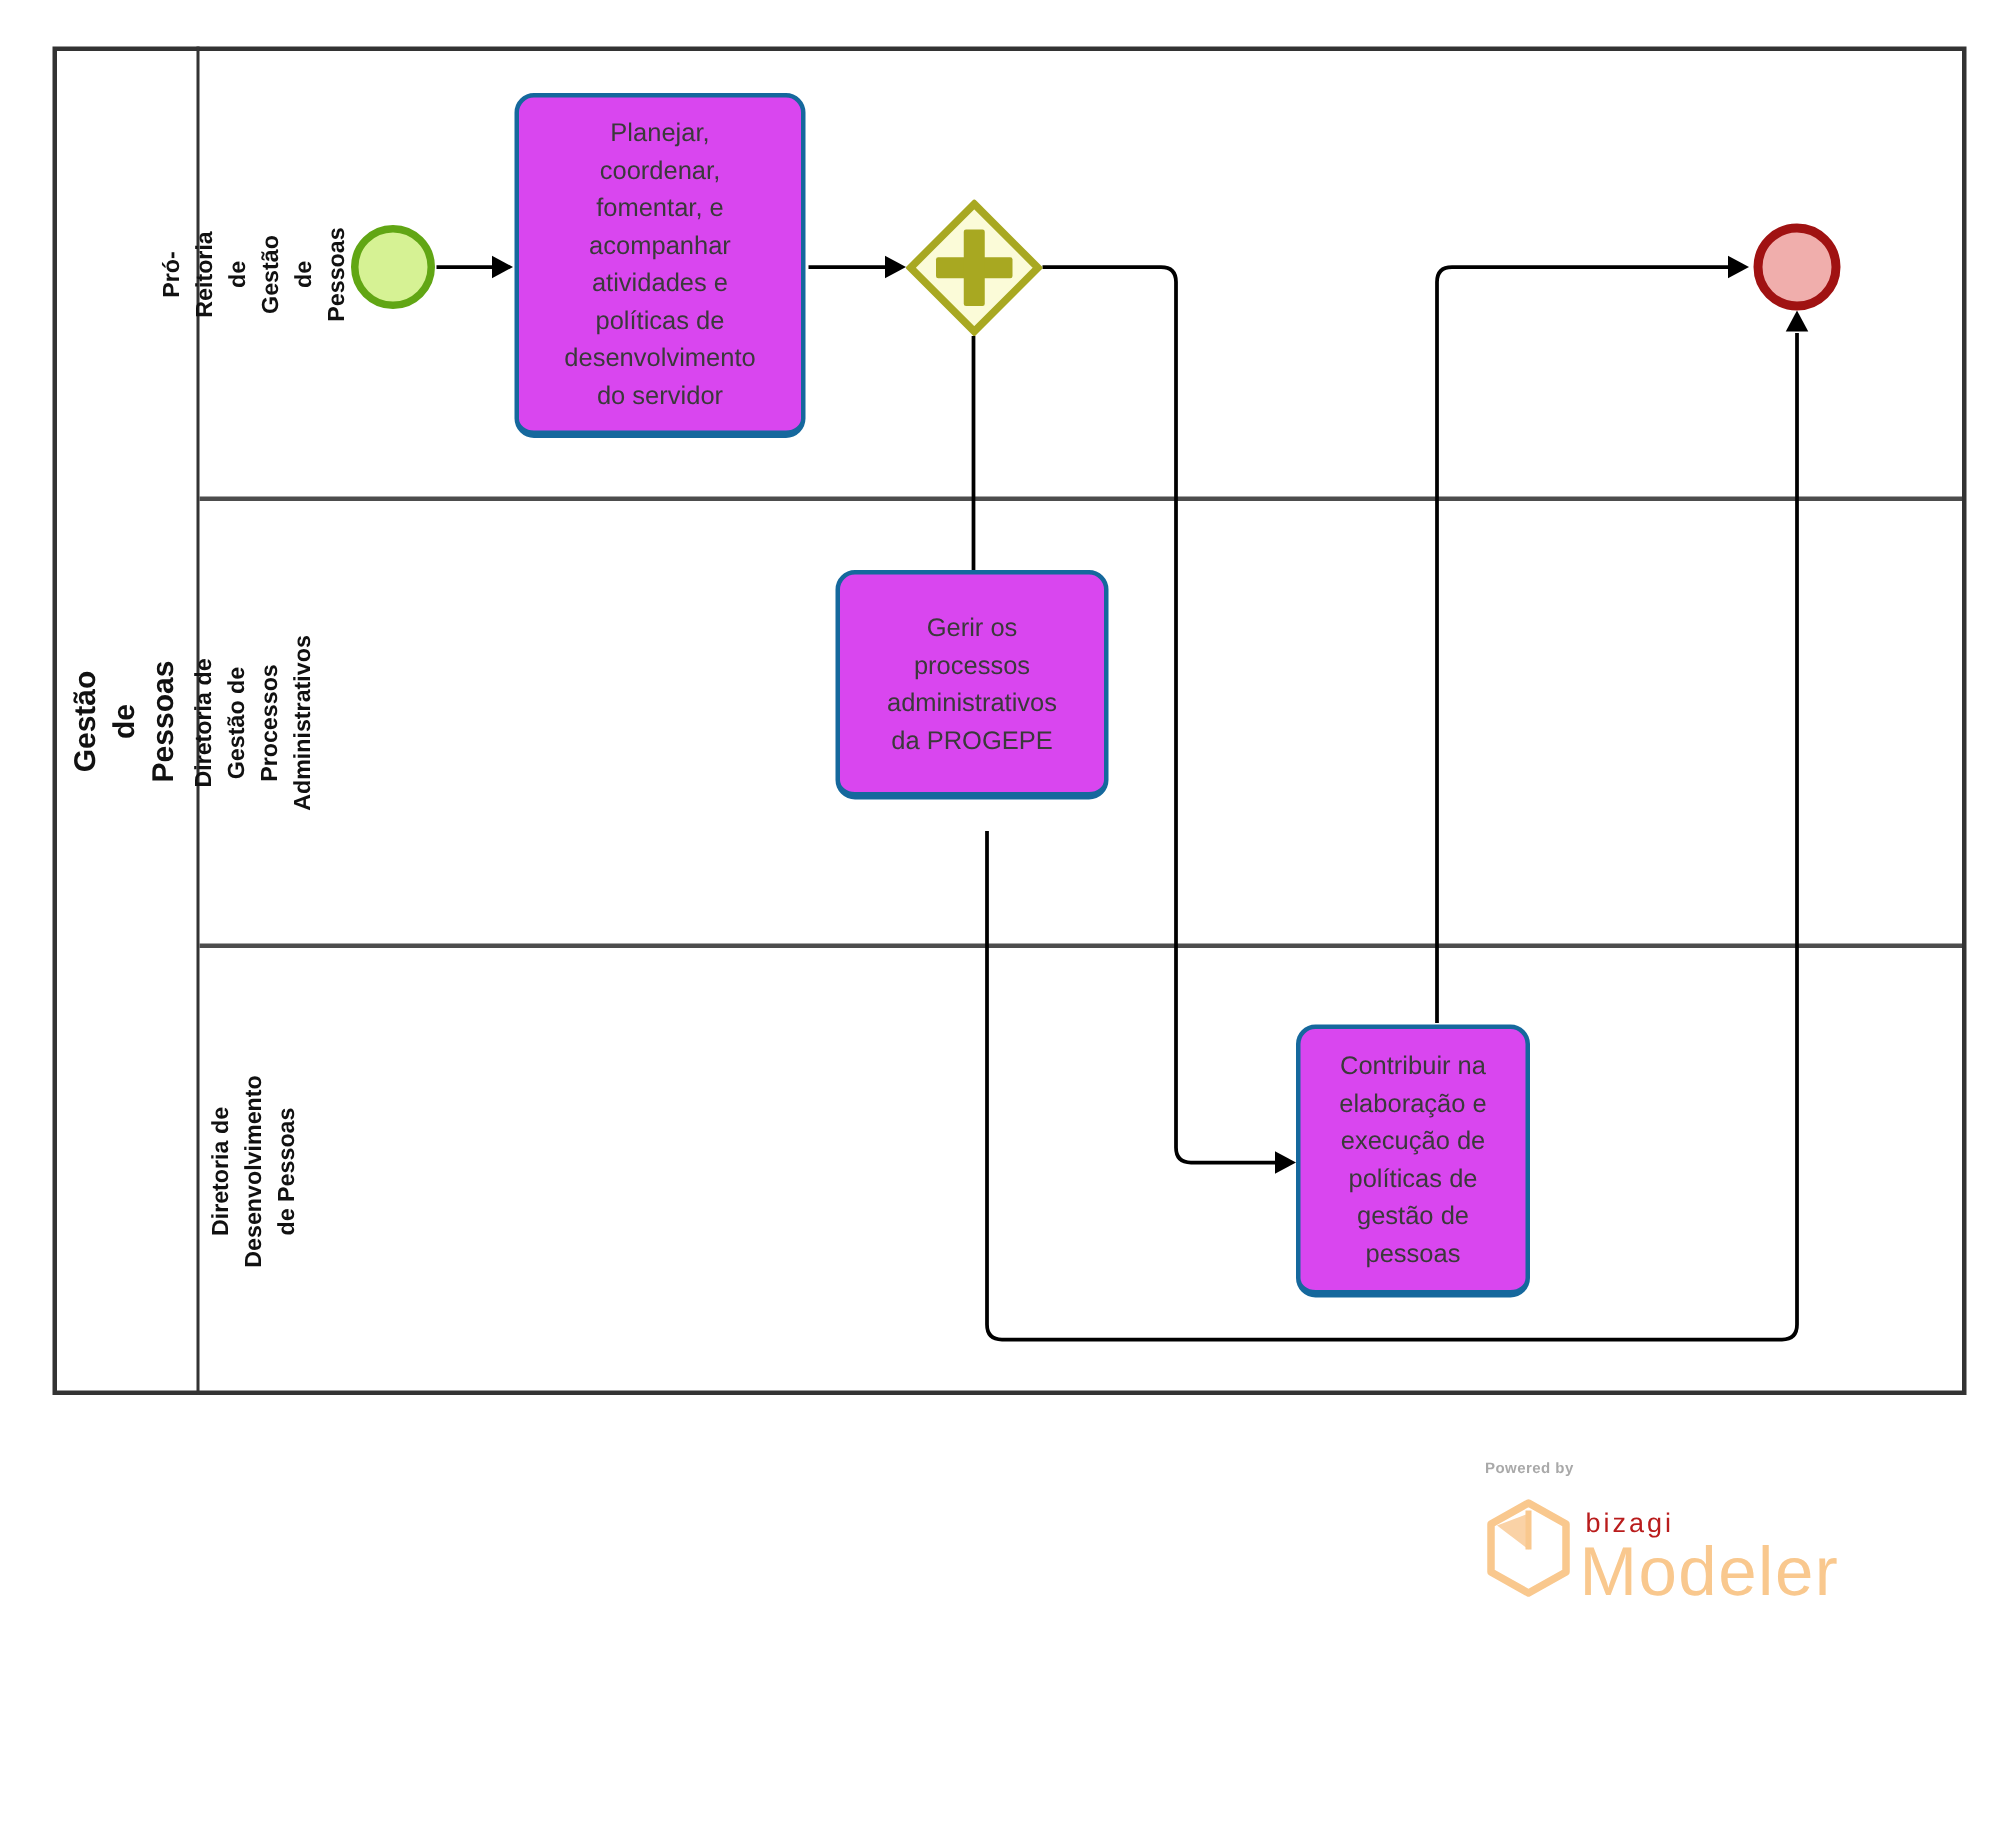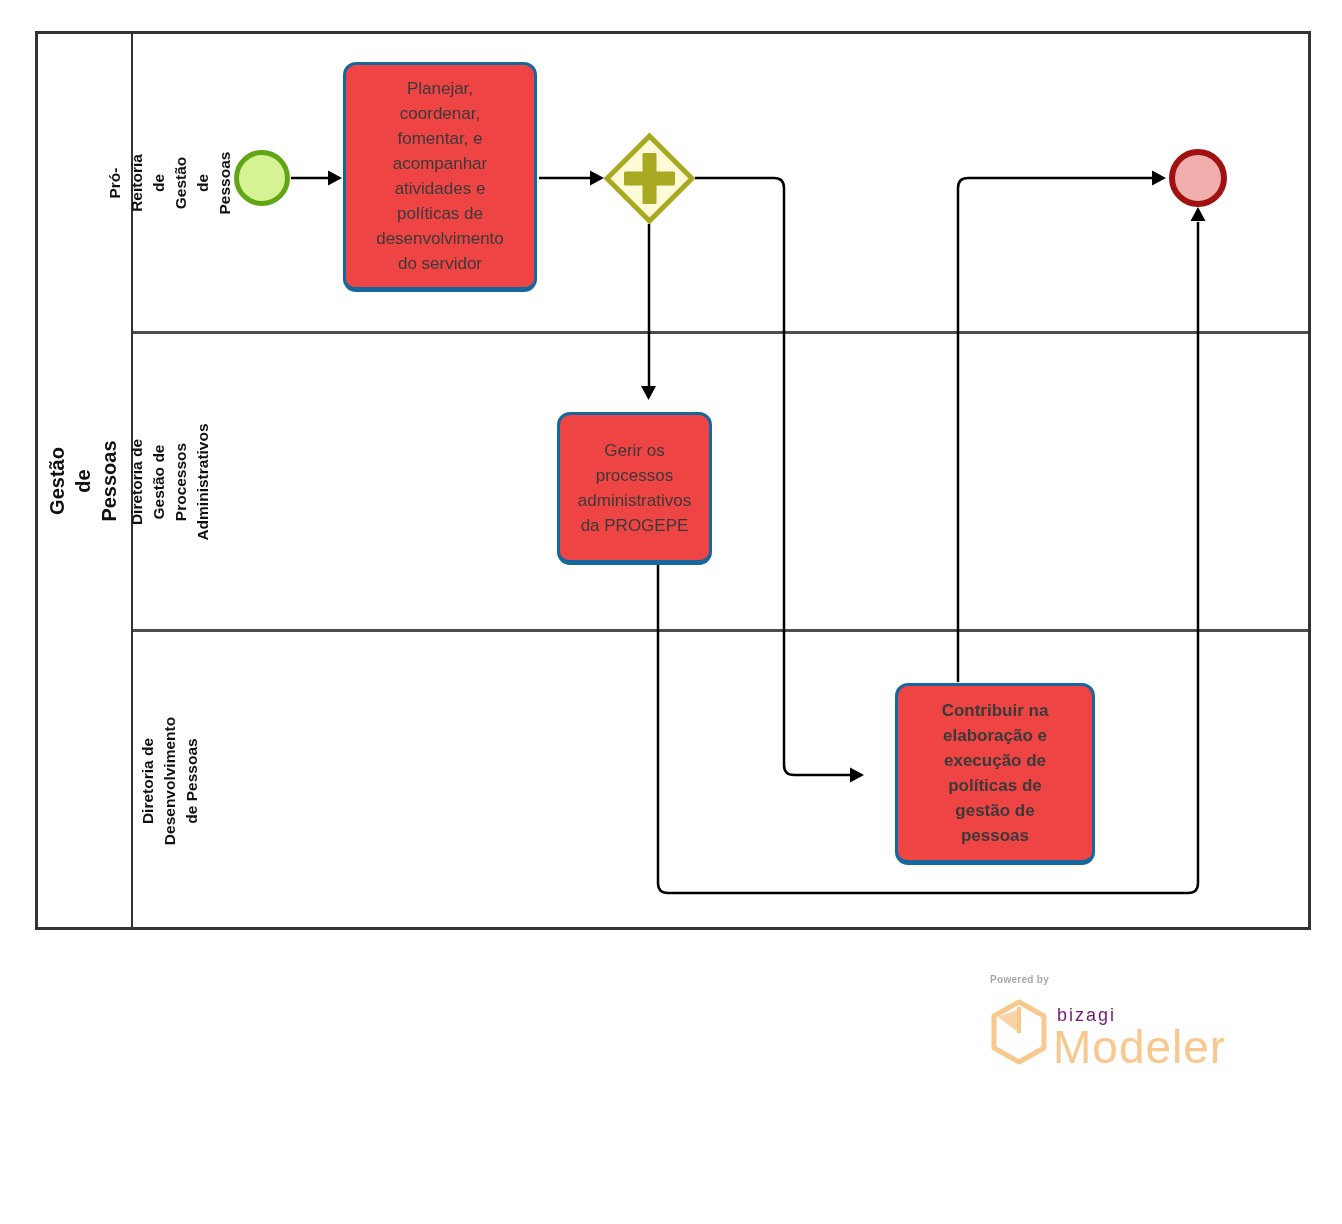--- a/index.html
+++ b/index.html
@@ -30,21 +30,21 @@
   .pool-title-wrap > div { font-size:20px; width:500px; line-height:26px; }
   .lane-label-wrap { left:133px; width:74px; }
   .lane-label-wrap > div { font-size:15.5px; width:292px; line-height:22px; }
   
   .flows { position:absolute; left:0; top:0; pointer-events:none; }
   .flows path { fill:none; stroke:#000000; stroke-width:2.5px; }
   .flows polygon { fill:#000000; stroke:none; }
   
   .task {
     position:absolute; box-sizing:border-box;
-    background:#ef4444; border:3px solid #15689D; border-bottom-width:5px;
+    background:#d946ef; border:3px solid #15689D; border-bottom-width:5px;
     border-radius:13px;
     display:flex; align-items:center; justify-content:center;
     text-align:center; white-space:pre-line;
     font-size:17px; line-height:25px; color:#3a3a3a;
   }
   .event {
     position:absolute; border-radius:50%; box-sizing:content-box;
   }
   .event-start {
     left:234px; top:150px; width:46px; height:46px;
@@ -56,21 +56,21 @@
   }
   .gateway-svg { position:absolute; left:604px; top:133px; }
   
   .powered-by {
     position:absolute; left:990px; top:974px;
     font-size:10px; font-weight:600; color:#A9A9A9; letter-spacing:0.3px;
   }
   .logo-icon { position:absolute; left:991px; top:999px; }
   .brand-name {
     position:absolute; left:1057px; top:1005px;
-    font-size:18px; color:#701a75; letter-spacing:2px;
+    font-size:18px; color:#b91c1c; letter-spacing:2px;
   }
   .product-name {
     position:absolute; left:1053px; top:1020px;
     font-size:46px; font-weight:500; color:#F9C88E; letter-spacing:1px;
   }
 </style>
 </head>
 <body>
 
 <div class="canvas">
@@ -131,28 +131,28 @@
   </div>
 
   <svg class="gateway-svg" width="91" height="91">
     <polygon points="45.5,3 88,45.5 45.5,88 3,45.5" fill="#FBFBD8" stroke="#A8A821" stroke-width="5" stroke-linejoin="miter"></polygon>
     <g>
       <rect x="20" y="38.5" width="51" height="14" rx="1.5" fill="#A8A821"></rect>
       <rect x="38.5" y="20" width="14" height="51" rx="1.5" fill="#A8A821"></rect>
     </g>
   </svg>
 
-  <div class="task" style="left:557px;top:412px;width:155px;height:153px;">
+  <div class="task" style="left:557px;top:380px;width:182px;height:153px;">
     <span>Gerir os
 processos
 administrativos
 da PROGEPE</span>
   </div>
 
-  <div class="task" style="left:895px;top:683px;width:200px;height:182px;font-weight:bold;">
+  <div class="task" style="left:864px;top:683px;width:156px;height:182px;">
     <span>Contribuir na
 elaboração e
 execução de
 políticas de
 gestão de
 pessoas</span>
   </div>
 
   <div class="event event-end"></div>
 

